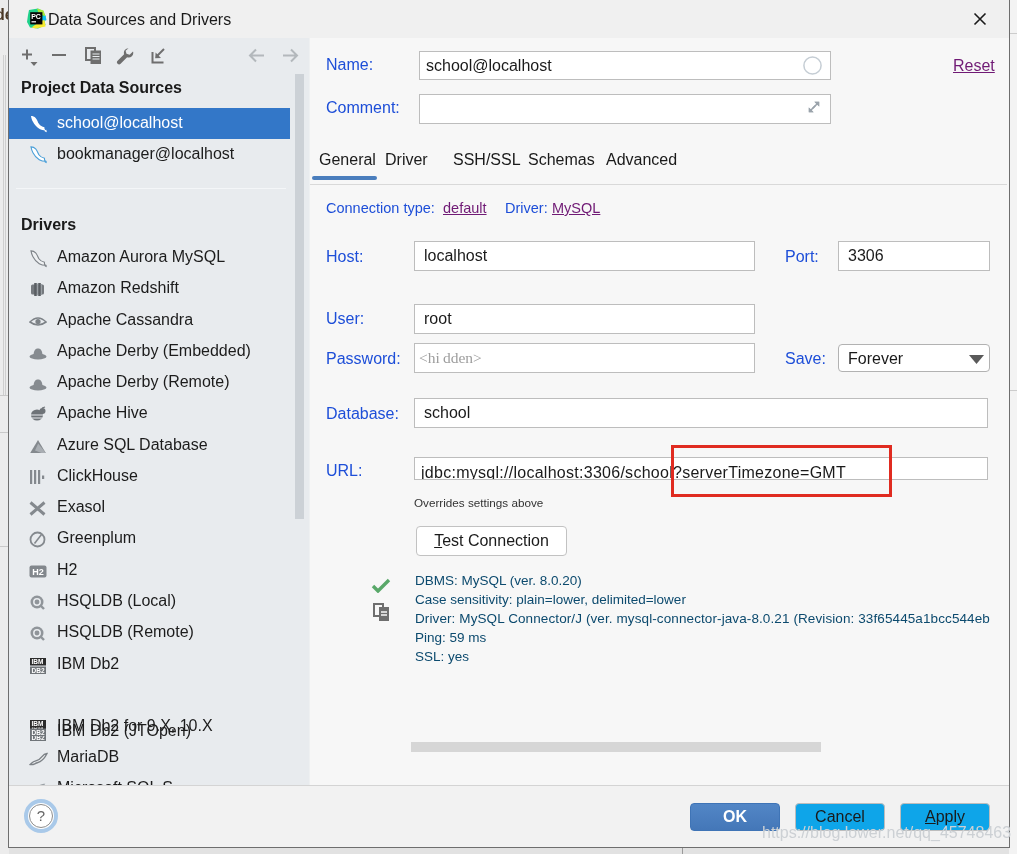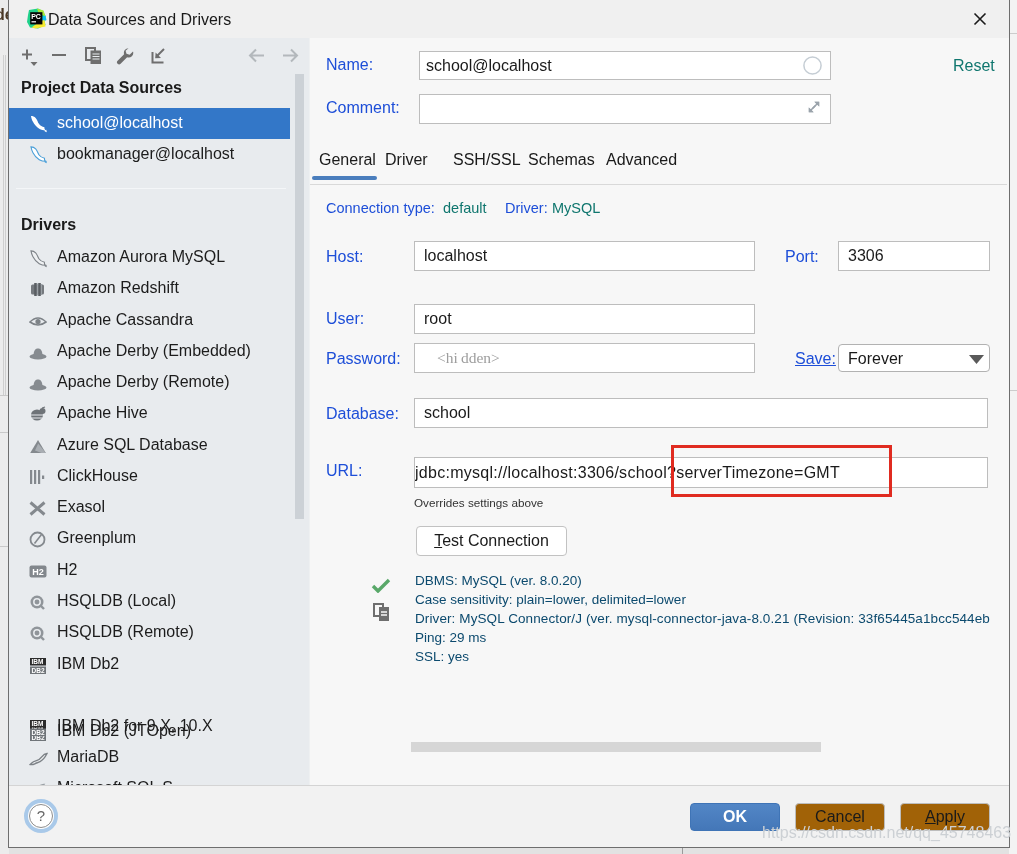--- a/index.html
+++ b/index.html
@@ -20,28 +20,28 @@
 .sect { position:absolute; left:12px; font-size:16px; font-weight:bold; color:#1a1a1a; }
 .row { position:absolute; left:0; width:281px; height:31px; }
 .row .txt { position:absolute; left:48px; top:5px; font-size:16px; color:#1c1c1c; white-space:nowrap; }
 .row svg.ic { position:absolute; left:20px; top:7px; }
 #selrow { background:#3377c8; }
 #selrow .txt { color:#ffffff; }
 
 #rightpanel { left:300px; top:38px; width:698px; height:747px; background:#f7f7f7; overflow:hidden; border-left:1px solid #eef0f1; }
 .label { position:absolute; font-size:16px; color:#1d4ed8; white-space:nowrap; }
 .input { position:absolute; background:#ffffff; border:1px solid #bdbdbd; font-size:16px; color:#1a1a1a; padding-left:9px; white-space:nowrap; overflow:hidden; }
-.link { color:#0f766e; }
+.link { color:#701a75;text-decoration:underline; }
 .tab { position:absolute; top:113px; font-size:16px; color:#1a1a1a; white-space:nowrap; }
 #tabline { left:2px; top:138px; width:65px; height:4px; background:#4a7ebd; border-radius:2px; }
 #tabsep { left:0; top:146px; width:698px; height:1px; background:#d9d9d9; }
 .status { position:absolute; left:105px; font-size:13.5px; color:#0c4a6e; white-space:nowrap; }
 
 #bottombar { left:0; top:785px; width:1000px; height:62px; background:#f2f2f2; border-top:1px solid #d4d4d4; }
-.btn { position:absolute; top:17px; width:90px; height:28px; border:1px solid #bdbdbd; border-radius:4px; background:#a16207; font-size:16px; color:#1a1a1a; text-align:center; line-height:26px; }
+.btn { position:absolute; top:17px; width:90px; height:28px; border:1px solid #bdbdbd; border-radius:4px; background:#0ea5e9; font-size:16px; color:#1a1a1a; text-align:center; line-height:26px; }
 #okbtn { left:681px; background:linear-gradient(#5286c6,#4477b8); border-color:#3f74b6; color:#fff; font-weight:bold; }
 #cancelbtn { left:786px; }
 #applybtn { left:891px; }
 #watermark { left:762px; top:824px; font-size:16px; color:#ccd0d4; white-space:nowrap; }
 #help { left:15px; top:799px; width:34px; height:34px; border-radius:50%; border:4px solid #a9c9e9; background:#fff; }
 #help .inner { position:absolute; left:1px; top:1px; width:24px; height:24px; border-radius:50%; border:1.5px solid #8d8d8d; color:#666; font-size:15px; text-align:center; line-height:21px; }
 </style>
 </head>
 <body>
 <div id="bg-left" class="abs">
@@ -287,50 +287,50 @@
     <div class="label link" style="left:133px; top:162px; font-size:14.5px;">default</div>
     <div class="label" style="left:195px; top:162px; font-size:14.5px;">Driver:</div>
     <div class="label link" style="left:242px; top:162px; font-size:14.5px;">MySQL</div>
     <div class="label" style="left:16px; top:210px;">Host:</div>
     <div class="input" style="left:104px; top:203px; width:341px; height:30px; line-height:28px;">localhost</div>
     <div class="label" style="left:475px; top:210px;">Port:</div>
     <div class="input" style="left:528px; top:203px; width:152px; height:30px; line-height:28px;">3306</div>
     <div class="label" style="left:16px; top:272px;">User:</div>
     <div class="input" style="left:104px; top:266px; width:341px; height:30px; line-height:28px;">root</div>
     <div class="label" style="left:16px; top:312px;">Password:</div>
-    <div class="input" style="left:104px; top:305px; width:341px; height:30px; line-height:28px; color:#9d9d9d; font-family:'Liberation Serif',serif; font-size:15.5px; padding-left:22px;">&lt;hi dden&gt;</div>
-    <div class="label" style="left:485px; top:312px;text-decoration:underline;">Save:</div>
+    <div class="input" style="left:104px; top:305px; width:341px; height:30px; line-height:28px; color:#9d9d9d; font-family:'Liberation Serif',serif; font-size:15.5px; padding-left:4px;">&lt;hi dden&gt;</div>
+    <div class="label" style="left:475px; top:312px;">Save:</div>
     <div class="input" style="left:528px; top:306px; width:152px; height:28px; line-height:27px; border-radius:4px; border-color:#b2b2b2;">Forever</div>
     <svg class="abs" style="left:659px; top:317px;" width="15" height="9" viewBox="0 0 15 9">
         <polygon points="0,0 15,0 7.5,9" fill="#5a5a5a"></polygon>
       </svg>
     <div class="label" style="left:16px; top:367px;">Database:</div>
     <div class="input" style="left:104px; top:360px; width:574px; height:30px; line-height:28px;">school</div>
     <div class="label" style="left:16px; top:424px;">URL:</div>
-    <div class="input" style="left:104px; top:419px; width:574px; height:31px; line-height:29px; padding-left:0; letter-spacing:0.27px;">jdbc:mysql://localhost:3306/school?serverTimezone=GMT</div>
+    <div class="input" style="left:104px; top:419px; width:574px; height:23px; line-height:29px; padding-left:6px; letter-spacing:0.27px;">jdbc:mysql://localhost:3306/school?serverTimezone=GMT</div>
     <div class="abs" style="left:361px; top:407px; width:221px; height:52px; border:3px solid #e02b20;"></div>
     <div class="label" style="left:104px; top:458px; font-size:11.7px; color:#333;">Overrides settings above</div>
     <div class="abs" style="left:106px; top:488px; width:151px; height:30px; border:1px solid #c2c2c2; border-radius:4px; background:#fff; text-align:center; line-height:28px; font-size:16px; color:#1a1a1a;"><u>T</u>est Connection</div>
     <svg class="abs" style="left:61px; top:540px;" width="20" height="15" viewBox="0 0 20 15">
         <path d="M2 8 L7 13 L18 2" stroke="#59a869" stroke-width="3.4" fill="none"></path>
       </svg>
     <svg class="abs" style="left:63px; top:565px;" width="17" height="19" viewBox="0 0 17 19">
         <path d="M1 1 L10 1 L10 13 L1 13 Z" fill="none" stroke="#6e6e6e" stroke-width="2"></path>
         <rect x="6" y="4" width="10" height="14" fill="#6e6e6e"></rect>
         <path d="M8 9 L14 9 M8 12 L14 12" stroke="#f7f7f7" stroke-width="1.4"></path>
       </svg>
     <div class="status" style="top:535px;">DBMS: MySQL (ver. 8.0.20)</div>
     <div class="status" style="top:554px;">Case sensitivity: plain=lower, delimited=lower</div>
     <div class="status" style="top:573px; letter-spacing:0.1px;">Driver: MySQL Connector/J (ver. mysql-connector-java-8.0.21 (Revision: 33f65445a1bcc544eb</div>
-    <div class="status" style="top:592px;">Ping: 29 ms</div>
+    <div class="status" style="top:592px;">Ping: 59 ms</div>
     <div class="status" style="top:611px;">SSL: yes</div>
     <div class="abs" style="left:101px; top:704px; width:410px; height:10px; background:#d6d6d6;"></div>
   </div>
   <div id="bottombar" class="abs">
     <div class="btn" id="okbtn">OK</div>
     <div class="btn" id="cancelbtn">Cancel</div>
     <div class="btn" id="applybtn"><u>A</u>pply</div>
   </div>
   <div id="help" class="abs">
       <div class="inner">?</div>
     </div>
 </div>
-<div id="watermark" class="abs">https://csdn.csdn.net/qq_45748463</div>
+<div id="watermark" class="abs">https://blog.lower.net/qq_45748463</div>
 
 </body></html>

